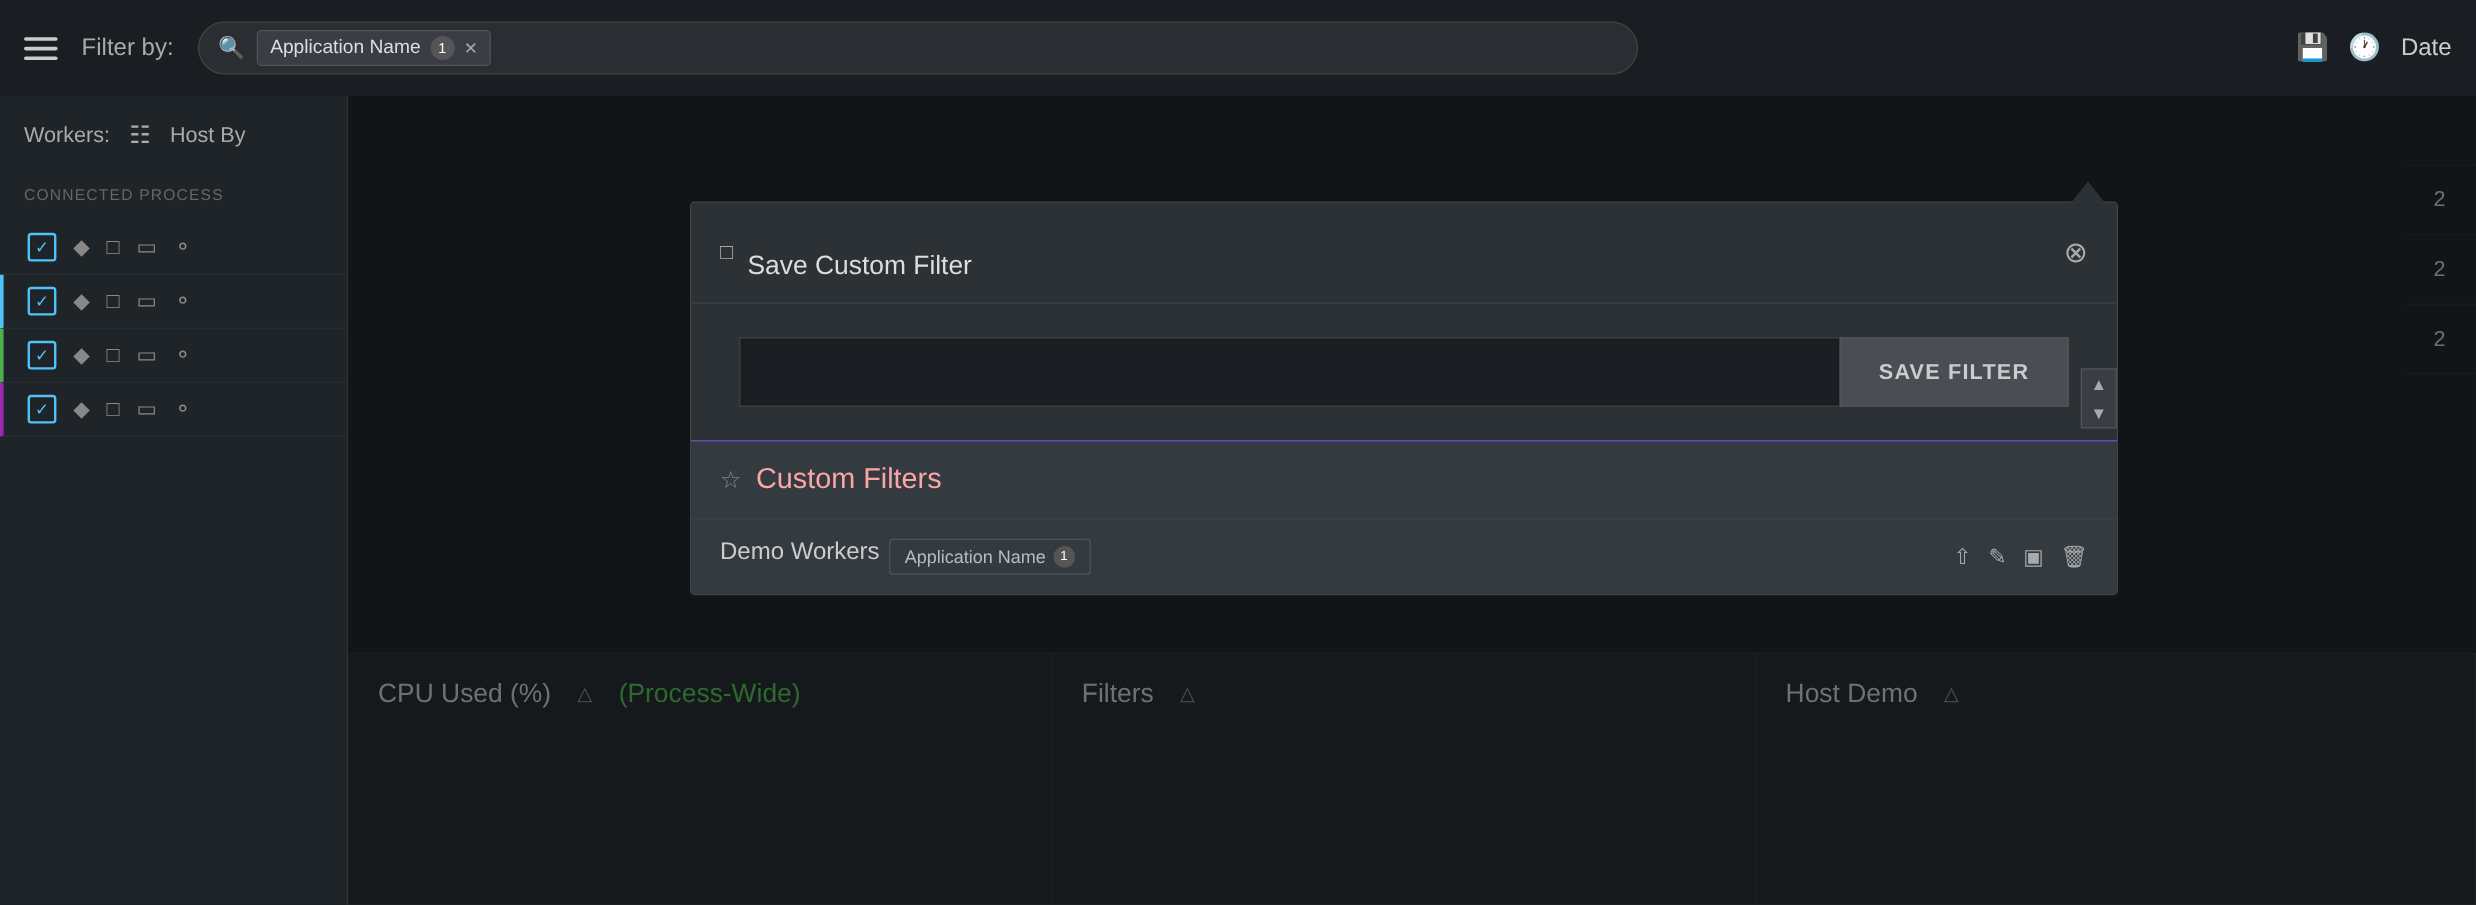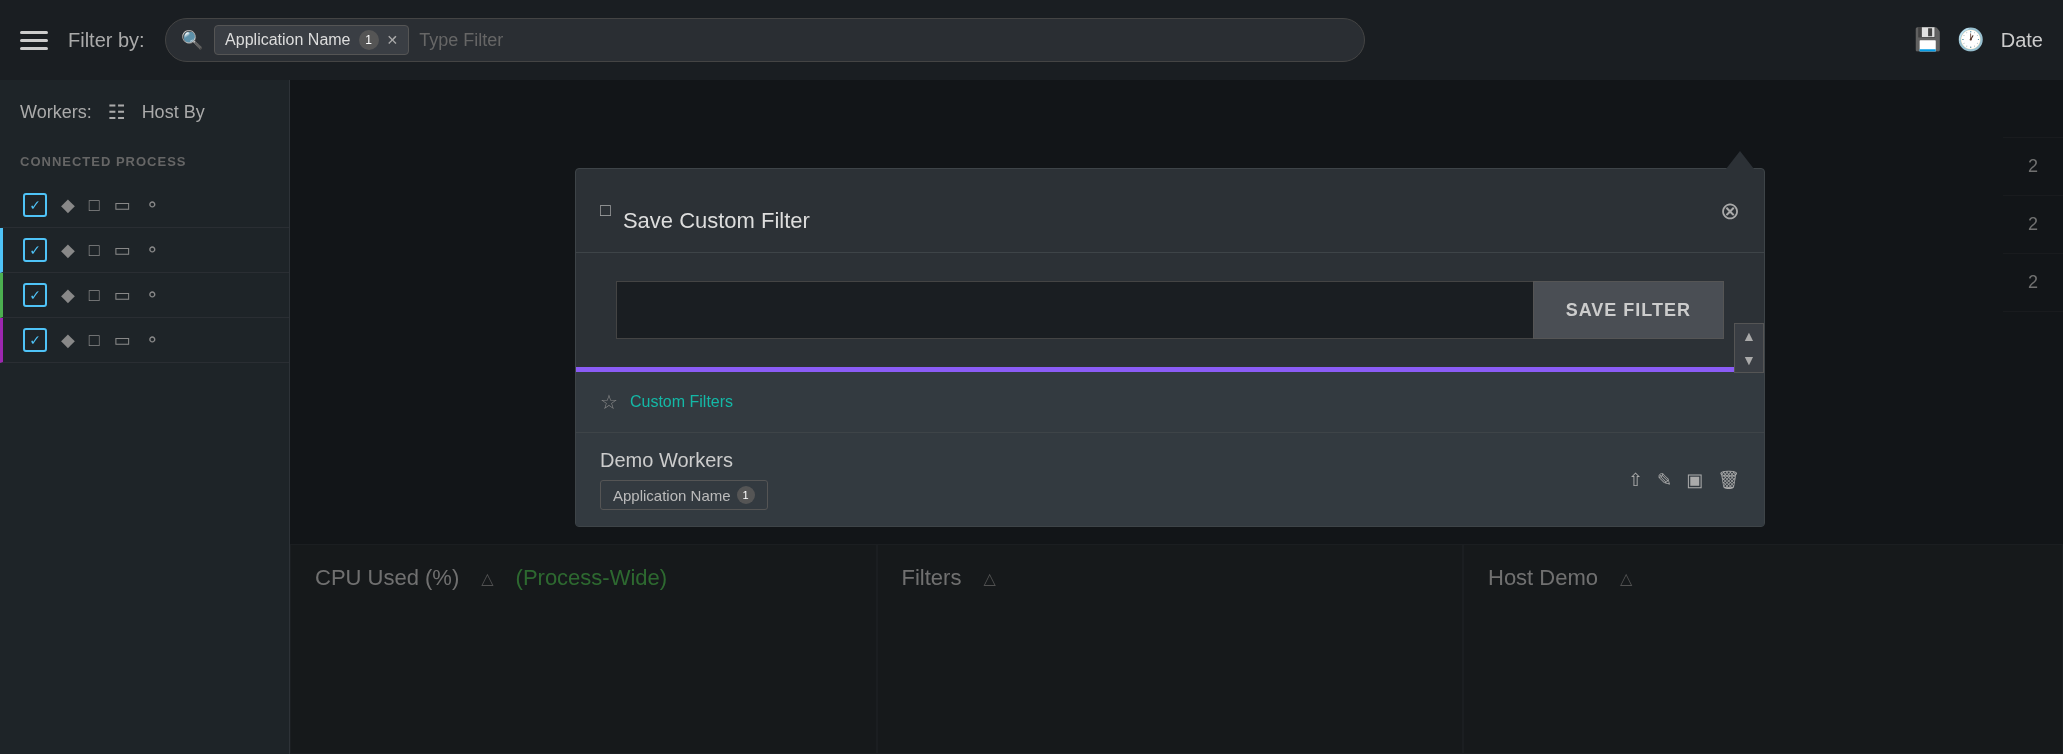--- a/index.html
+++ b/index.html
@@ -186,21 +186,20 @@
       display: flex;
       align-items: center;
       gap: 10px;
     }
 
     .table-header-text {
       color: #666;
       font-size: 13px;
       letter-spacing: 1px;
       text-transform: uppercase;
-      font-weight: bold;
     }
 
     
     .table-rows {
       margin-top: 4px;
     }
 
     .table-row {
       display: flex;
       align-items: center;
@@ -353,21 +352,21 @@
       border: none;
       line-height: 1;
     }
 
     
     .save-filter-row {
       display: flex;
       align-items: flex-end;
       gap: 0;
       padding: 28px 40px;
-      border-bottom: 5px solid #8b5cf6;
+      border-bottom: 1px solid #8b5cf6;
     }
 
     .filter-name-input {
       flex: 1;
       background: #1a1e22;
       border: 1px solid #444;
       border-right: none;
       color: #ddd;
       font-size: 18px;
       padding: 14px 18px;
@@ -400,36 +399,35 @@
       padding: 18px 24px;
       border-bottom: 1px solid #3e4448;
     }
 
     .star-icon {
       color: #888;
       font-size: 20px;
     }
 
     .custom-filters-title {
-      color: #14b8a6;
-      font-size: 16px;
+      color: #fca5a5;
+      font-size: 24px;
       font-weight: 500;
     }
 
     
     .filter-item {
       display: flex;
       align-items: center;
       justify-content: space-between;
       padding: 16px 24px;
     }
 
     .filter-item-left {
       display: flex;
-      flex-direction: column;
       gap: 8px;
       justify-content: space-between;
     }
 
     .filter-item-name {
       color: #ccc;
       font-size: 20px;
     }
 
     .filter-tag {
@@ -528,21 +526,20 @@
 
   <div class="search-bar">
     <div class="search-icon-wrap">🔍</div>
 
     <div class="filter-chip">
       <span>Application Name</span>
       <span class="badge">1</span>
       <span class="close-btn">✕</span>
     </div>
 
-    <span class="type-filter-placeholder">Type Filter</span>
   </div>
 
   <div class="header-right-icons">
     <button class="icon-btn">💾</button>
     <button class="icon-btn">🕐</button>
     <span class="date-label">Date</span>
   </div>
 </div>
 
 <div class="main-area">

